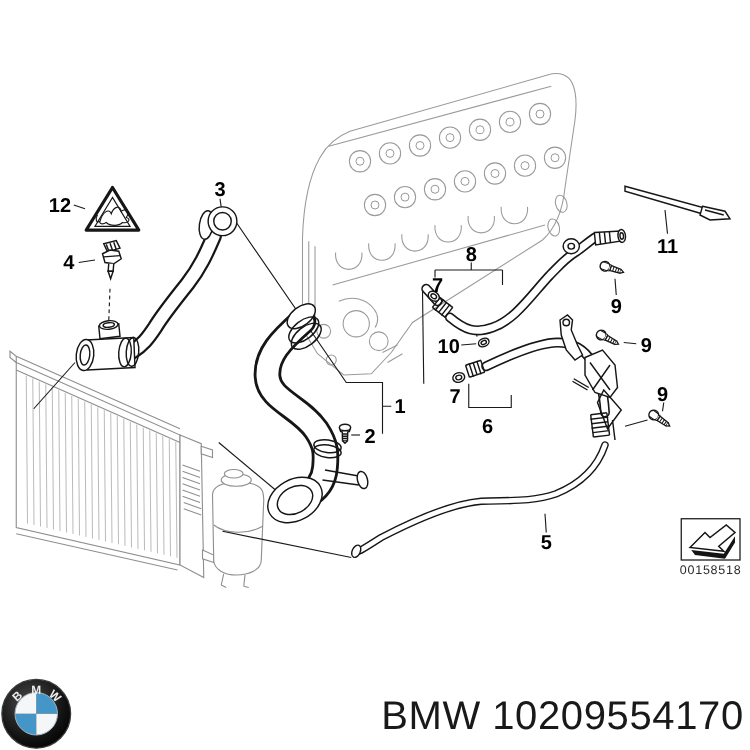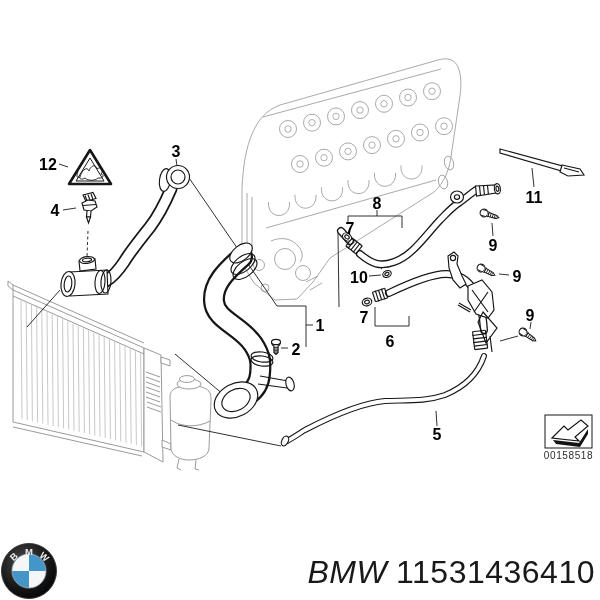--- a/index.html
+++ b/index.html
@@ -9,21 +9,21 @@
   .ctx{stroke:#9a9a9a;stroke-width:.85;fill:none;}
   .ctx2{stroke:#8f8f8f;stroke-width:.9;fill:none;}
   .ctxw{stroke:#8f8f8f;stroke-width:.9;fill:#ffffff;}
   .part{stroke:#161616;stroke-width:1.15;fill:none;}
   .partw{stroke:#161616;stroke-width:1.15;fill:#ffffff;}
   .lead{stroke:#1a1a1a;stroke-width:.9;fill:none;}
   .dash{stroke:#1a1a1a;stroke-width:.9;fill:none;stroke-dasharray:3 2.5;}
   .callout{font:bold 16px "Liberation Sans",sans-serif;fill:#000;text-anchor:middle;}
   #part-number{position:absolute;right:5px;bottom:10px;font-size:32px;line-height:1.05;
                color:#191919;letter-spacing:.5px;white-space:nowrap;}
-  #part-number .brand{margin-right:9px;font-style:italic;}
+  #part-number .brand{margin-right:9px;}
   .stamp-text{font:10px "Liberation Sans",sans-serif;fill:#2b2b2b;text-anchor:middle;letter-spacing:.6px;}
   .logo-letter{font:bold 9.5px "Liberation Sans",sans-serif;fill:#ececec;text-anchor:middle;}
 </style>
 </head>
 <body>
 
 <div id="stage">
 <svg id="art" width="600" height="600" viewBox="0 0 600 600">
 
   <defs>
@@ -319,15 +319,15 @@
         <text x="296" y="354.5" class="callout">2</text>
         <text x="437" y="439.5" class="callout">5</text>
         <text x="534" y="202.5" class="callout">11</text>
         <text x="493" y="250.5" class="callout">9</text>
         <text x="517" y="281.5" class="callout">9</text>
         <text x="530" y="320.5" class="callout">9</text>
       </g>
 </svg>
 
 <div id="part-number">
-  <span class="brand">BMW</span><span>11531436410</span>
+  <span class="brand">BMW</span><span>10209554170</span>
 </div>
 </div>
 
 </body></html>

